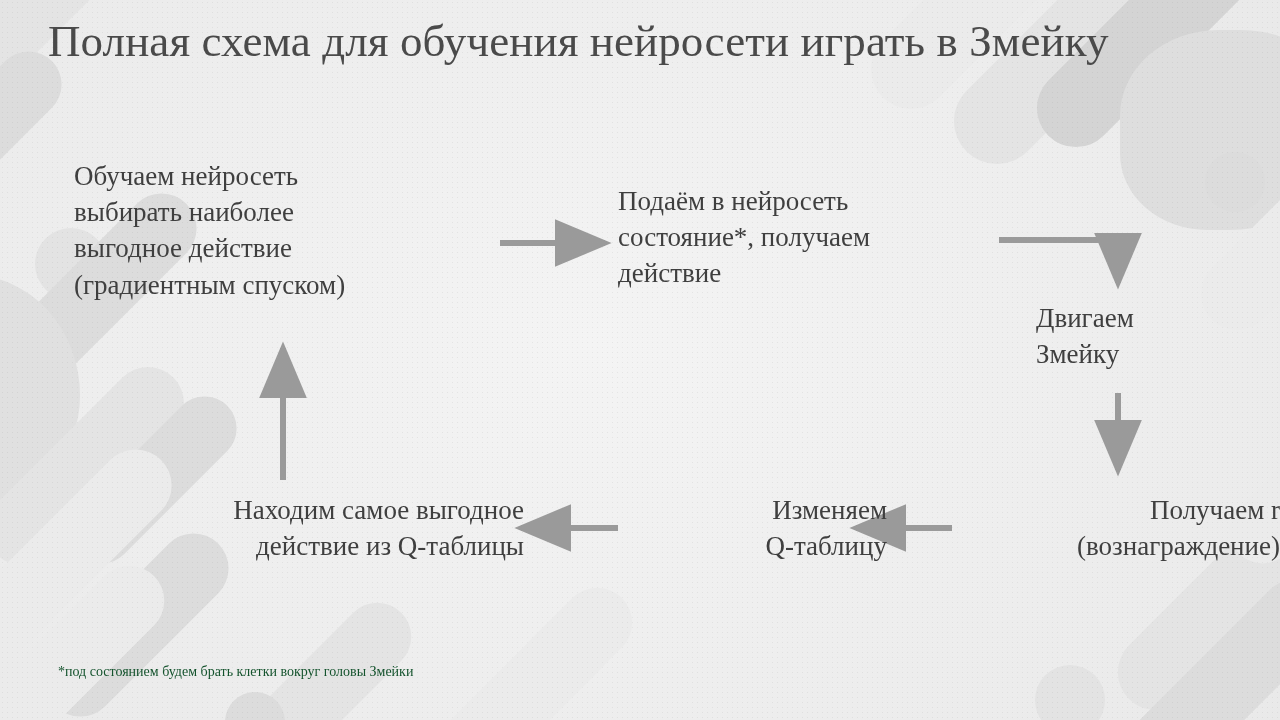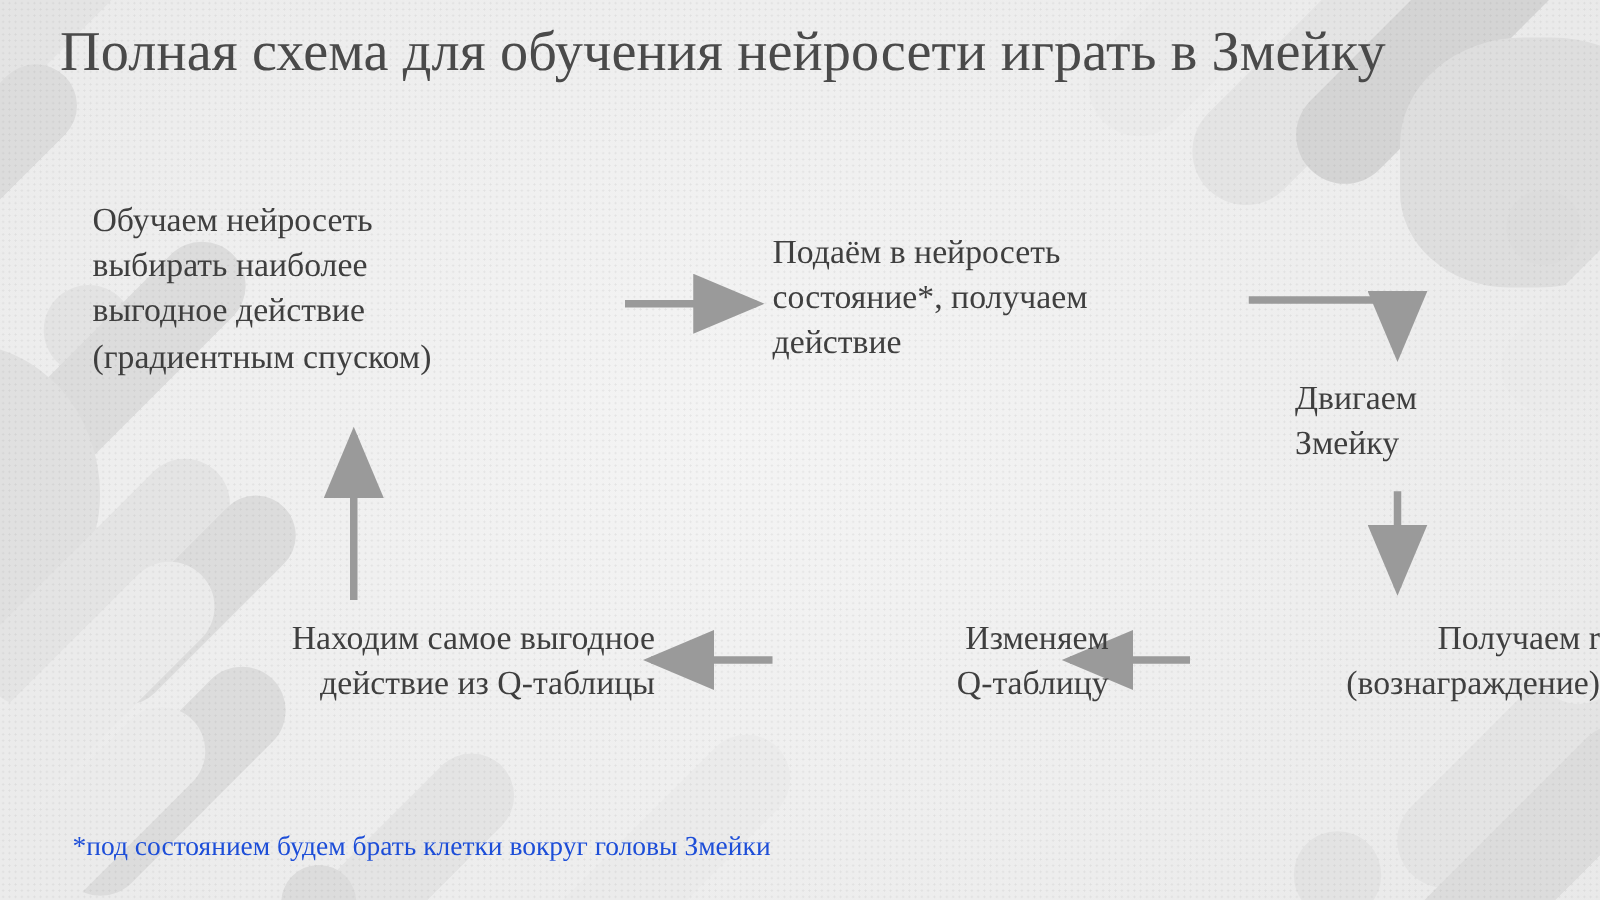--- a/index.html
+++ b/index.html
@@ -81,22 +81,22 @@
   #node-move      { left: 1036px; top: 300px; width: 240px; text-align: left; font-family: Liberation Serif, serif; }
   #node-reward    { left: 958px; top: 492px; width: 322px; text-align: right; }
   #node-update    { left: 622px; top: 492px; width: 230px; text-align: right; margin-left: 35px; }
   #node-best      { left: 64px;  top: 492px; width: 460px; text-align: right; }
 
   
   .footnote {
     position: absolute;
     left: 58px;
     top: 664px;
-    font-size: 22px;
-    color: #1d4ed8;
+    font-size: 14px;
+    color: #14532d;
   }
 
   
   .arrows {
     position: absolute;
     inset: 0;
     pointer-events: none;
   }
 </style>
 </head>

